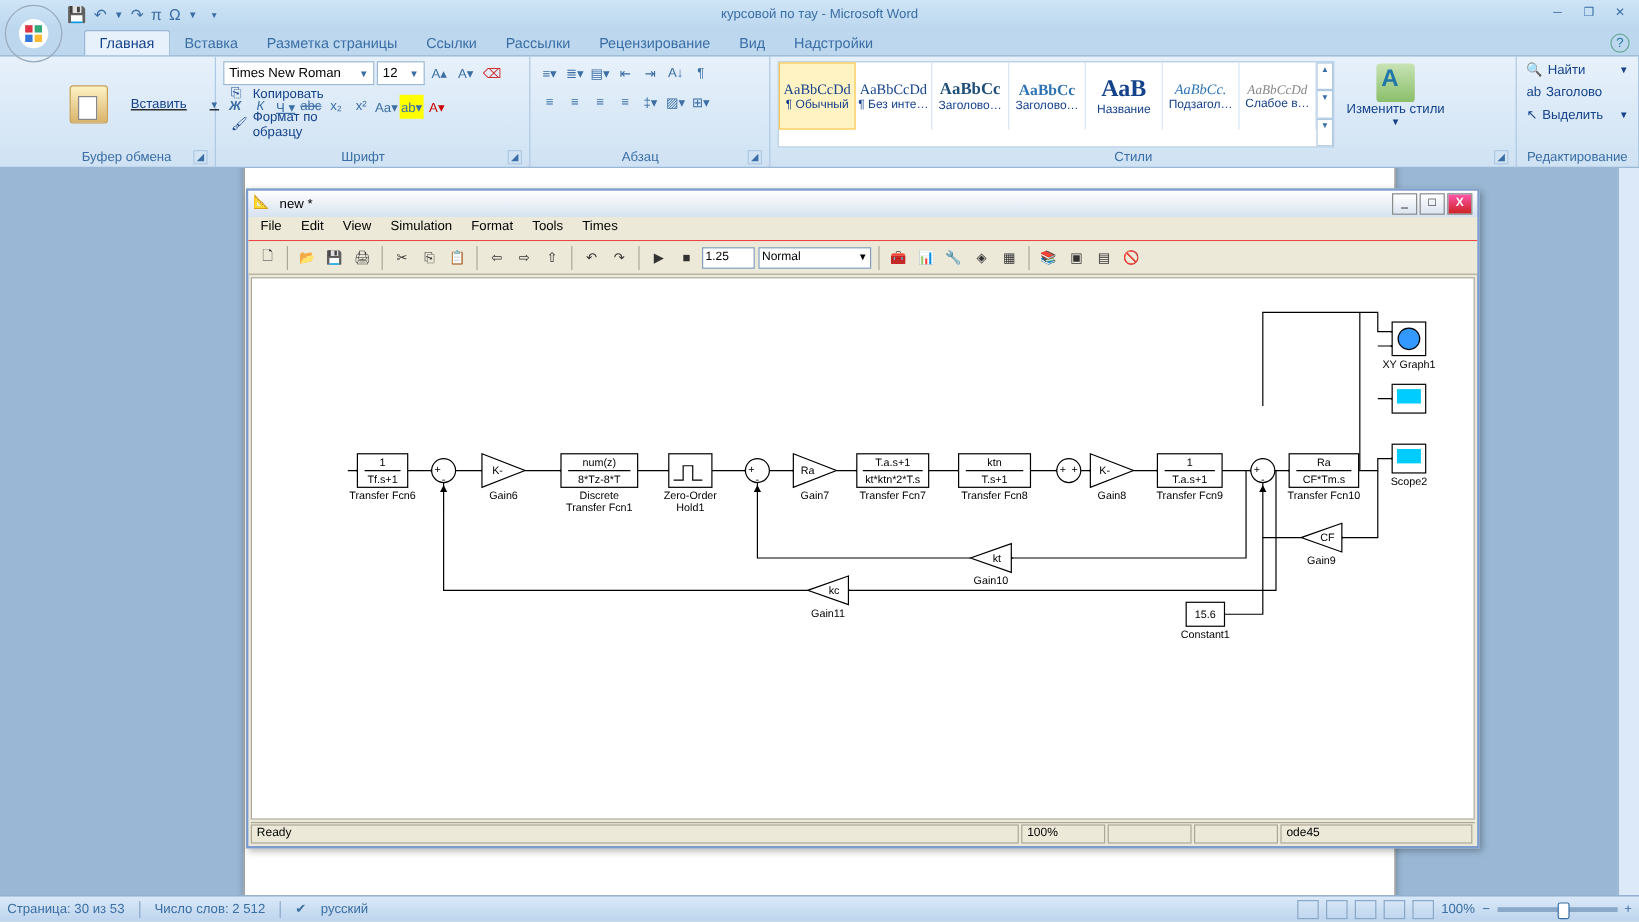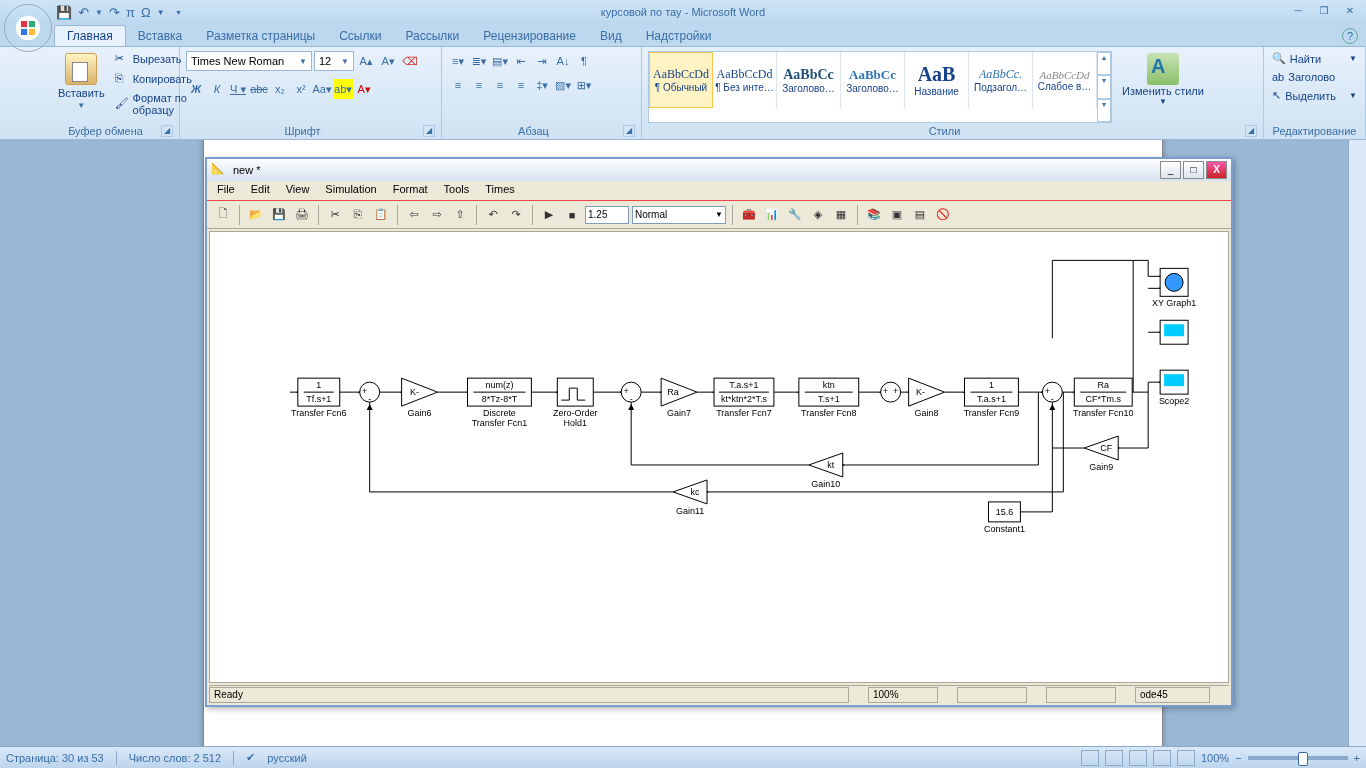--- a/index.html
+++ b/index.html
@@ -11,31 +11,31 @@
 .office-btn svg { width: 28px; height: 28px; }
 .qat { margin-left: 56px; display: flex; gap: 6px; align-items: center; height: 100%; }
 .qat span { font-size: 13px; color: #3a6ea5; cursor: default; }
 .title-text { position: absolute; left: 50%; transform: translateX(-50%); }
 .win-controls { position: absolute; right: 4px; top: 2px; display: flex; gap: 2px; }
 .win-controls div { width: 24px; height: 16px; display:flex; align-items:center; justify-content:center; font-size:10px; color:#3a6ea5;}
 
 
 .tab-row { height: 22px; margin-left: 54px; display: flex; align-items: flex-end; font-size: 12px; gap:0; }
 .tab { padding: 3px 12px; color: #3a6ea5; cursor: default; }
-.tab.active { background: #e7f1fb; border: 1px solid #9ab8d5; border-bottom: none; border-radius: 3px 3px 0 0; color:#15428b; }
+.tab.active { background: #e7f1fb; border: 1px solid #9ab8d5; border-bottom: none; border-radius: 3px 3px 0 0; color:#15428b;margin-left:16px; }
 .help-btn { position: absolute; right: 8px; top: 28px; width: 16px; height:16px; border-radius:50%; border:1px solid #6a9; color:#27a; font-size:11px; text-align:center; line-height:14px;}
 
 
 .ribbon { height: 94px; background: linear-gradient(#e7f1fb,#cfe2f3); border-top: 1px solid #9ab8d5; border-bottom: 1px solid #9ab8d5; display: flex; }
 .group { border-right: 1px solid #aec9e3; padding: 4px 6px 2px 6px; display: flex; flex-direction: column; position: relative; }
 .group-title { text-align: center; font-size: 11px; color: #3a6ea5; margin-top: auto; padding-top:2px;}
 .group-title .dlaunch { float:right; width:12px; height:12px; border:1px solid #aec9e3; font-size:8px; line-height:10px; text-align:center; color:#3a6ea5; margin-left:4px;}
 .group-body { display:flex; gap:4px; flex:1;}
 
-.paste-btn { display:flex; flex-direction:column; align-items:center; padding:2px 4px; gap:2px;}
+.paste-btn { display:flex; flex-direction:row; align-items:center; padding:2px 4px; gap:19px;text-decoration:underline;}
 .paste-btn .ic { width:32px; height:32px; background:linear-gradient(#fff3c4,#d9b36a); border:1px solid #c8a050; border-radius:3px; position:relative;}
 .paste-btn .ic::after{content:"";position:absolute;left:6px;top:8px;width:14px;height:18px;background:#fff;border:1px solid #888;}
 .small-btn { font-size:11px; color:#15428b; padding:1px 2px; display:flex; align-items:center; gap:4px;}
 .small-btn .dot{width:14px;height:14px;display:inline-block;}
 
 .font-row{display:flex; gap:2px; align-items:center; margin-bottom:4px;}
 .combo { background:#fff; border:1px solid #9ab8d5; font-size:11px; padding:1px 4px; height:20px; display:flex; align-items:center; justify-content:space-between;}
 .combo .arr{font-size:8px; color:#3a6ea5; margin-left:4px;}
 .btn-row{display:flex; gap:1px;}
 .sq{width:20px;height:20px;border:1px solid transparent; display:flex;align-items:center;justify-content:center; font-size:11px; color:#3a6ea5;}
@@ -64,21 +64,21 @@
 .sim-tb .wbtn.close{background:linear-gradient(#f5a,#c22); color:#fff; font-weight:bold;}
 .sim-menu { height:20px; background:#ece9d8; display:flex; gap:16px; padding:2px 10px; font-size:11px; border-bottom:1px solid #ef4444;}
 .sim-menu span{color:#000;}
 .sim-tools{height:28px; background:#ece9d8; border-bottom:1px solid #aca899; display:flex; align-items:center; padding:0 6px; gap:3px; font-size:11px;}
 .tb-ic{width:20px;height:20px; display:flex;align-items:center;justify-content:center; color:#333;}
 .tb-sep{width:1px; height:20px; background:#aca899; margin:0 3px;}
 .tb-input{width:44px;height:18px;background:#fff;border:1px solid #7f9db9;font-size:10px;padding:0 2px;}
 .tb-combo{width:94px;height:18px;background:#fff;border:1px solid #7f9db9;font-size:10px;padding:0 2px;display:flex;justify-content:space-between;align-items:center;}
 .sim-canvas{position:absolute; left:2px; right:2px; top:72px; bottom:22px; background:#fff; border:1px solid #aca899; overflow:hidden;}
 .sim-status{position:absolute; left:2px; right:2px; bottom:2px; height:18px; background:#ece9d8; border-top:1px solid #aca899; display:flex; font-size:10px; align-items:center;}
-.sim-status .cell{border:1px solid #aca899; height:16px; padding:0 4px; margin-right:19px; background:#ece9d8; display:flex; align-items:center;}
+.sim-status .cell{border:1px solid #aca899; height:16px; padding:0 4px; margin-right:2px; background:#ece9d8; display:flex; align-items:center;}
 
 
 .statusbar { position:absolute; left:0; right:0; bottom:0; height:22px; background:linear-gradient(#dbe9f8,#bcd4ed); border-top:1px solid #8aa8c7; display:flex; align-items:center; font-size:11px; color:#3a6ea5; padding:0 6px; gap:12px;}
 .statusbar .sep{width:1px;height:14px;background:#8aa8c7;}
 .statusbar .right{margin-left:auto; display:flex; align-items:center; gap:6px;}
 .zoom-slider{width:100px;height:4px;background:#8aa8c7;position:relative;}
 .zoom-slider::after{content:"";position:absolute;left:50%;top:-4px;width:8px;height:12px;background:#fff;border:1px solid #3a6ea5;border-radius:2px;}
 .view-btn{width:18px;height:16px;border:1px solid #8aa8c7;}
 
 

